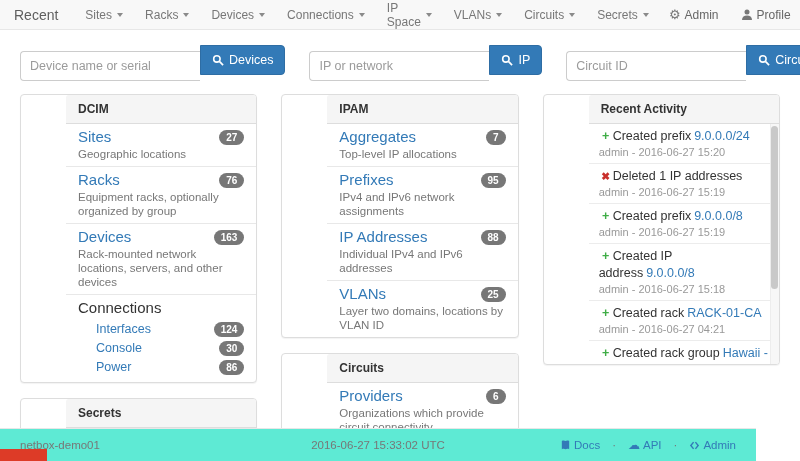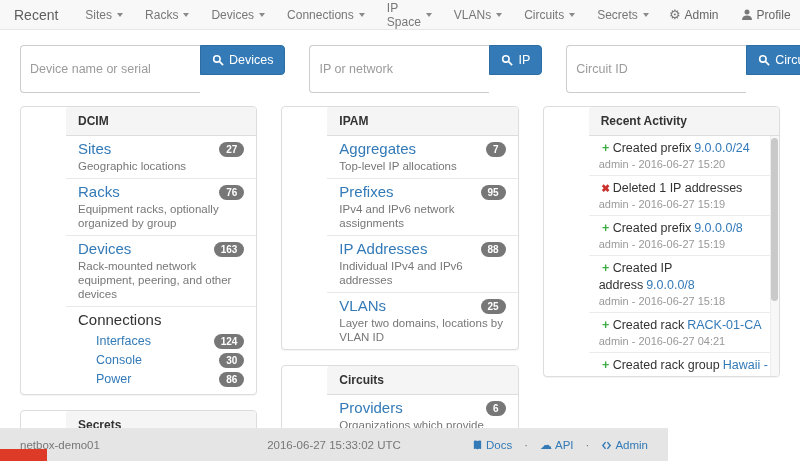--- a/index.html
+++ b/index.html
@@ -17,23 +17,23 @@
     border-right:3.5px solid transparent; border-top:4px solid #8a8a8a; display:inline-block; }
   .nav-right { display:flex; align-items:center; gap:4px; }
   .nav-util { font-size:12px; color:#666; text-decoration:none; padding:0 9px;
     display:flex; align-items:center; gap:4px; height:30px; }
   .uicon { width:12px; height:12px; fill:#777; display:inline-block; }
   .gear-glyph { font-size:13px; color:#777; line-height:12px; }
 
   
   .search-row { display:flex; gap:24px; padding:15px 20px 13px 20px; }
   .sgroup { flex:1; display:flex; }
-  .sgroup input { flex:1; min-width:0; height:48px; border:1px solid #ccc;
+  .sgroup input { flex:1; min-width:0; height:30px; border:1px solid #ccc;
     border-right:none; border-radius:4px 0 0 4px; padding:0 9px; font-size:12.5px;
-    color:#c2410c; font-family:"Liberation Sans", sans-serif; outline:none; }
+    color:#c2410c; font-family:"Liberation Sans", sans-serif; outline:none;margin-top:6px; }
   .sgroup input::placeholder { color:#9b9b9b; }
   .sgroup button { height:30px; background:#337ab7; border:1px solid #2e6da4;
     border-radius:0 4px 4px 0; color:#fff; font-size:12.5px; padding:0 11px;
     display:flex; align-items:center; gap:5px; cursor:pointer;
     font-family:"Liberation Sans", sans-serif; }
   .search-svg { width:12px; height:12px; }
 
   
   .content { display:flex; gap:24px; padding:0 20px; align-items:flex-start; }
   .col { flex:1; min-width:0; }
@@ -66,22 +66,22 @@
   [data-icon="delete-icon"] { color:#c9302c; font-weight:bold; font-size:10.5px; }
   [data-icon="delete-icon"]::before { content:"\2716"; }
   .act-target { color:#337ab7; text-decoration:none; margin-left:3px; }
   .act-meta { font-size:11px; color:#999; line-height:13px; margin-top:1px; }
   .act-scroll-track { position:absolute; top:0; right:0; width:9px; height:100%;
     background:#f7f7f7; border-left:1px solid #ededed; }
   .act-scroll-thumb { position:absolute; top:2px; right:1px; width:7px; height:68%;
     background:#c9c9c9; border-radius:4px; }
 
   
-  .footer { position:absolute; left:0; bottom:0; width:668px; height:30px;
-    background:#e5e5e5; border-top:1px solid #e7e7e7; display:flex;
+  .footer { position:absolute; left:0; bottom:0; width:756px; height:30px;
+    background:#5eead4; border-top:1px solid #e7e7e7; display:flex;
     align-items:center; padding:16px 20px; font-size:11.5px; color:#777; }
   .footer-host { width:220px; }
   .footer-time { flex:1; text-align:center; }
   .footer-links { width:220px; text-align:right; display:flex; justify-content:flex-end;
     align-items:center; gap:12px; }
   .flink { color:#337ab7; text-decoration:none; display:inline-flex; align-items:center; gap:3px; }
   .ficon { width:11px; height:11px; fill:#337ab7; }
   .cloud-glyph { font-size:12px; color:#337ab7; line-height:11px; }
   .fsep { color:#777; }
 
@@ -193,21 +193,21 @@
             <a class="pitem-link">Racks</a>
             <span class="badge">76</span>
           </div>
         <div class="pitem-desc">Equipment racks, optionally organized by group</div>
       </div>
       <div class="pitem">
         <div class="pitem-top">
             <a class="pitem-link">Devices</a>
             <span class="badge">163</span>
           </div>
-        <div class="pitem-desc">Rack-mounted network equipment, peering, and other devices</div>
+        <div class="pitem-desc">Rack-mounted network locations, servers, and other devices</div>
       </div>
       <div class="pitem">
         <div class="conn-title">Connections</div>
         <div class="conn-row">
           <a class="conn-link">Interfaces</a>
           <span class="badge">124</span>
         </div>
         <div class="conn-row">
           <a class="conn-link">Console</a>
           <span class="badge">30</span>

